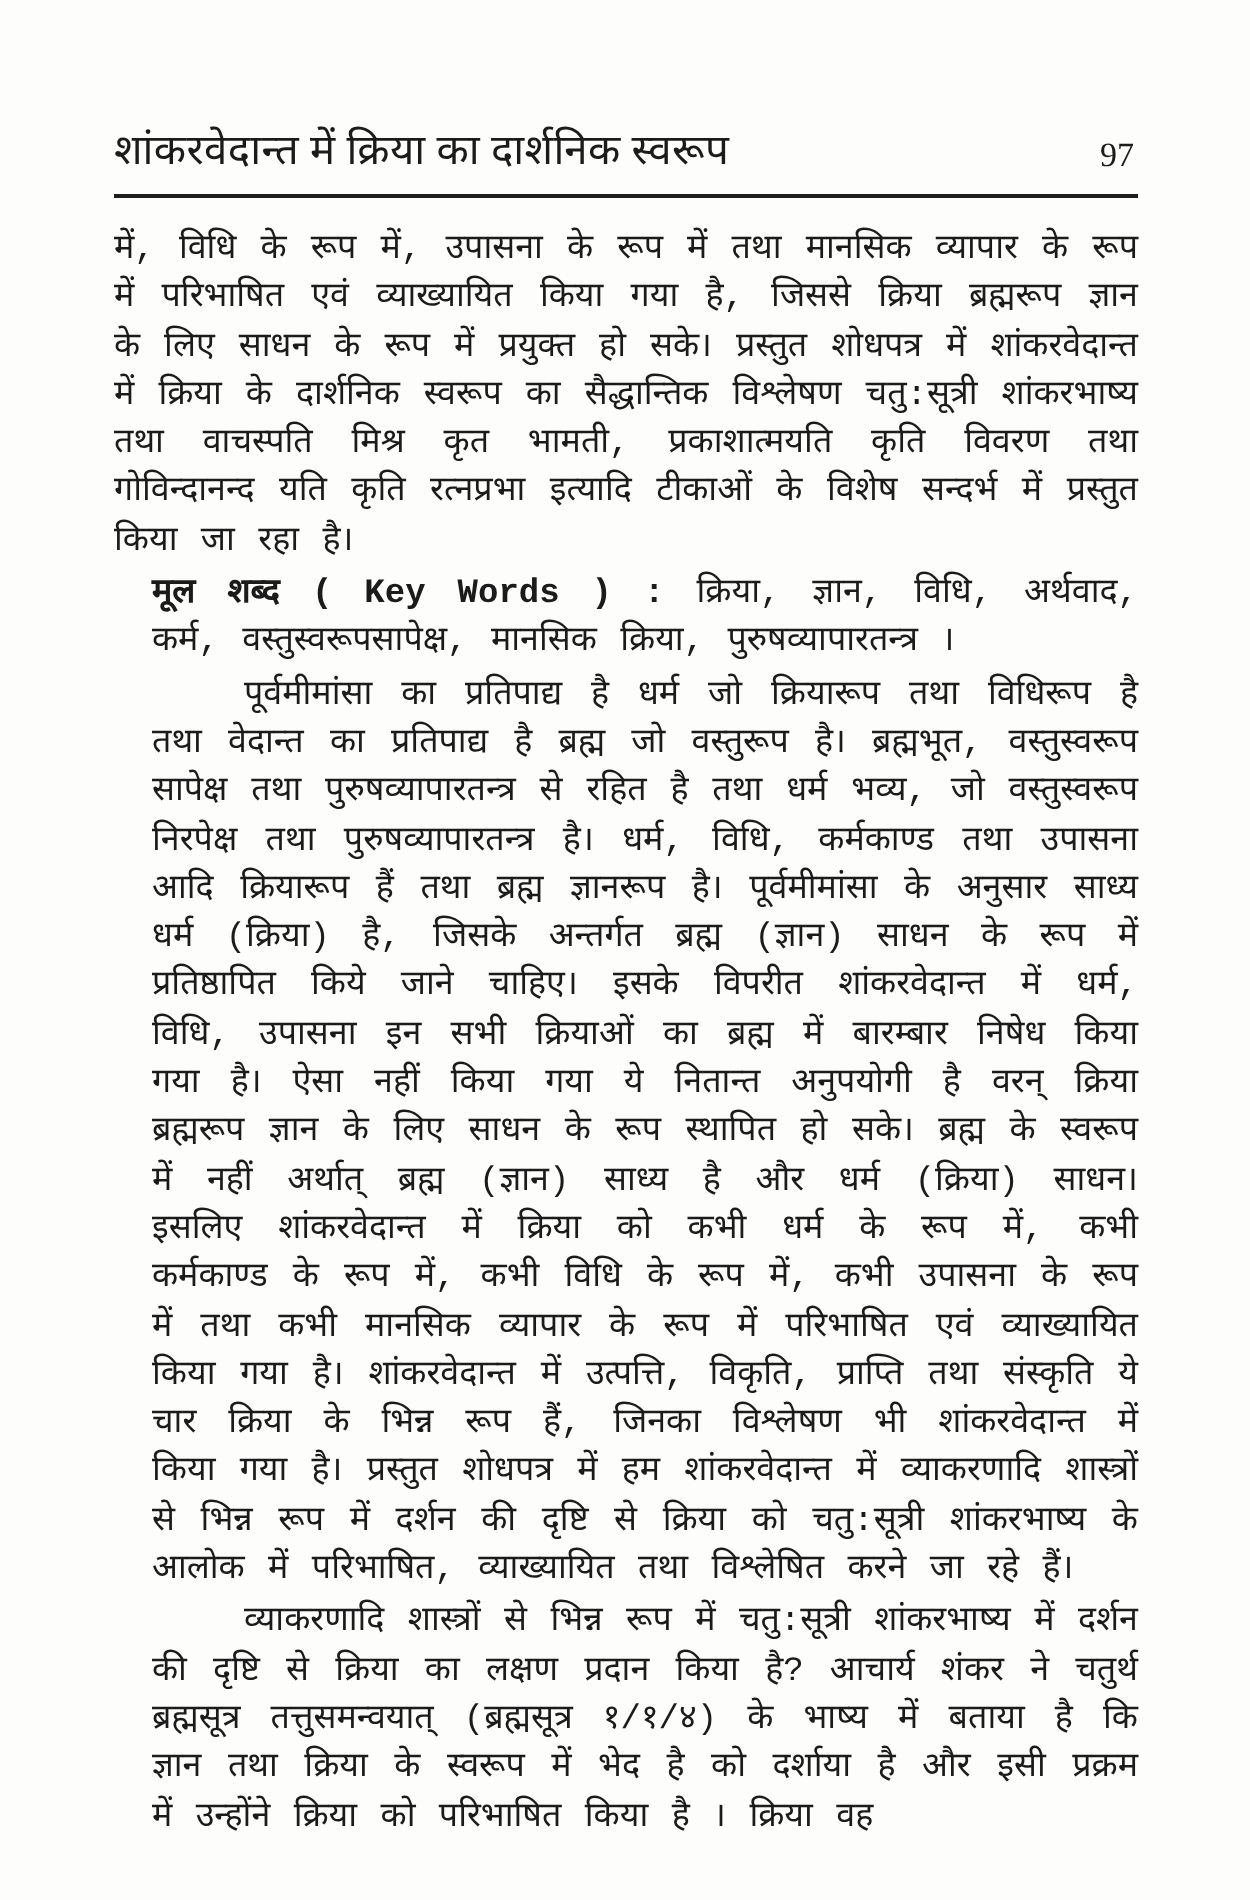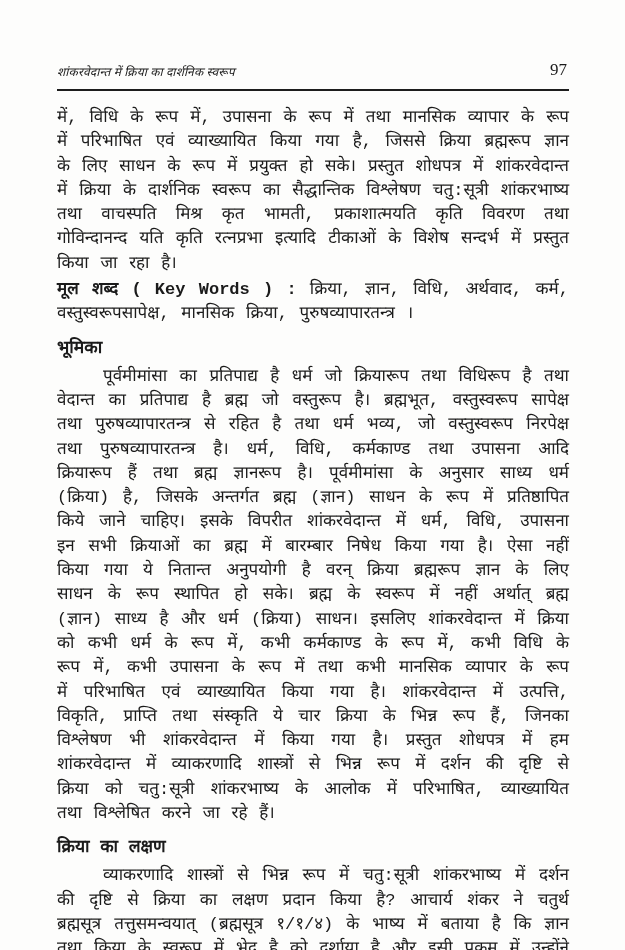--- a/index.html
+++ b/index.html
@@ -20,41 +20,40 @@
     overflow: hidden;
   }
   .page-header {
     display: flex;
     justify-content: space-between;
     align-items: flex-end;
     border-bottom: 2px solid #1d1d1d;
     padding-bottom: 9px;
   }
   .running-title {
-    font-size: 12px;
+    font-size: 21px;
     letter-spacing: 0.2px;
     white-space: nowrap;
-    font-style: italic;
   }
   .page-number {
     font-size: 17px;
     padding-right: 2px;
   }
   .page-body {
     margin-top: 15px;
     font-family: Liberation Mono, monospace;
   }
   .para {
     font-size: 17px;
     line-height: 24.3px;
     text-align: justify;
     margin: 0;
     word-spacing: 1.5px;
   }
-  .para + .para { margin-top: 2px; }
+  .para + .para { margin-top: 2px; margin-left: 19px; }
   .indent { text-indent: 46px; }
   .keywords { margin-top: 3px; }
   .keywords .kw-label { font-weight: bold; }
   .section-heading {
     font-size: 17.5px;
     font-weight: bold;
     margin: 9px 0 5px 0;
     line-height: 24px;
   }
 </style>
@@ -69,23 +68,21 @@
   </header>
 
   <main class="page-body">
 
     <p class="para">में, विधि के रूप में, उपासना के रूप में तथा मानसिक व्यापार के रूप में परिभाषित एवं व्याख्यायित किया गया है, जिससे क्रिया ब्रह्मरूप ज्ञान के लिए साधन के रूप में प्रयुक्त हो सके। प्रस्तुत शोधपत्र में शांकरवेदान्त में क्रिया के दार्शनिक स्वरूप का सैद्धान्तिक विश्लेषण चतु:सूत्री शांकरभाष्य तथा वाचस्पति मिश्र कृत भामती, प्रकाशात्मयति कृति विवरण तथा गोविन्दानन्द यति कृति रत्नप्रभा इत्यादि टीकाओं के विशेष सन्दर्भ में प्रस्तुत किया जा रहा है।</p>
 
     <p class="para keywords">
       <span class="kw-label">मूल शब्द ( Key Words ) :</span><span> क्रिया, ज्ञान, विधि, अर्थवाद, कर्म, वस्तुस्वरूपसापेक्ष, मानसिक क्रिया, पुरुषव्यापारतन्त्र ।</span>
     </p>
 
-    <h2 class="section-heading">भूमिका</h2>
 
     <p class="para indent">पूर्वमीमांसा का प्रतिपाद्य है धर्म जो क्रियारूप तथा विधिरूप है तथा वेदान्त का प्रतिपाद्य है ब्रह्म जो वस्तुरूप है। ब्रह्मभूत, वस्तुस्वरूप सापेक्ष तथा पुरुषव्यापारतन्त्र से रहित है तथा धर्म भव्य, जो वस्तुस्वरूप निरपेक्ष तथा पुरुषव्यापारतन्त्र है। धर्म, विधि, कर्मकाण्ड तथा उपासना आदि क्रियारूप हैं तथा ब्रह्म ज्ञानरूप है। पूर्वमीमांसा के अनुसार साध्य धर्म (क्रिया) है, जिसके अन्तर्गत ब्रह्म (ज्ञान) साधन के रूप में प्रतिष्ठापित किये जाने चाहिए। इसके विपरीत शांकरवेदान्त में  धर्म, विधि, उपासना इन सभी क्रियाओं का ब्रह्म में बारम्बार निषेध किया गया है। ऐसा नहीं किया गया ये नितान्त अनुपयोगी है वरन् क्रिया ब्रह्मरूप ज्ञान के लिए साधन के रूप स्थापित हो सके। ब्रह्म के स्वरूप में नहीं अर्थात् ब्रह्म (ज्ञान) साध्य है और धर्म (क्रिया) साधन। इसलिए शांकरवेदान्त में क्रिया को कभी धर्म के रूप में, कभी कर्मकाण्ड के रूप में, कभी विधि के रूप में, कभी उपासना के रूप में तथा कभी मानसिक व्यापार के रूप में परिभाषित एवं व्याख्यायित किया गया है। शांकरवेदान्त में  उत्पत्ति, विकृति, प्राप्ति तथा संस्कृति ये चार क्रिया के भिन्न रूप हैं, जिनका विश्लेषण भी शांकरवेदान्त में किया गया है। प्रस्तुत शोधपत्र में हम शांकरवेदान्त में व्याकरणादि शास्त्रों से भिन्न रूप में दर्शन की दृष्टि से क्रिया  को  चतु:सूत्री शांकरभाष्य के आलोक में परिभाषित, व्याख्यायित तथा विश्लेषित करने जा रहे हैं।</p>
 
-    <h2 class="section-heading">क्रिया का लक्षण</h2>
 
     <p class="para indent">व्याकरणादि शास्त्रों से भिन्न रूप में चतु:सूत्री शांकरभाष्य में दर्शन की दृष्टि से क्रिया का लक्षण प्रदान किया है? आचार्य शंकर ने चतुर्थ ब्रह्मसूत्र तत्तुसमन्वयात् (ब्रह्मसूत्र १/१/४) के भाष्य में बताया है कि ज्ञान तथा क्रिया के स्वरूप में भेद है को दर्शाया है और इसी प्रक्रम में उन्होंने क्रिया को परिभाषित किया है । क्रिया वह</p>
 
   </main>
 
 </div>
 
 </body></html>

